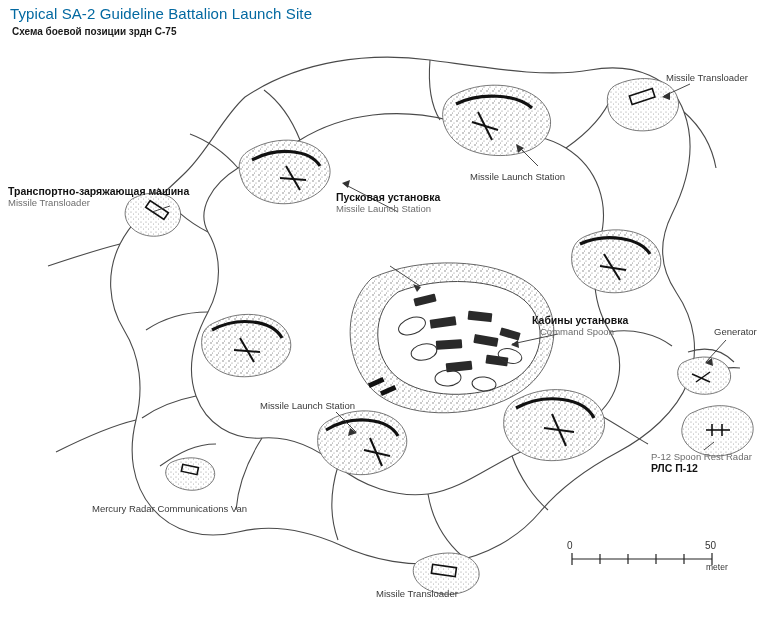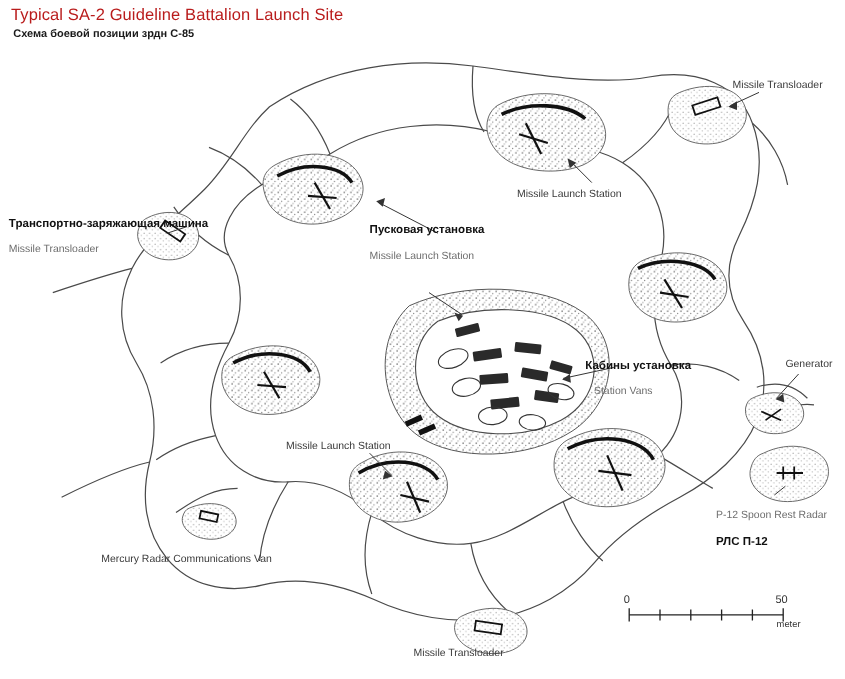--- a/index.html
+++ b/index.html
@@ -25,21 +25,21 @@
     width: 768px;
     height: 617px;
   }
   .lbl {
     position: absolute;
     white-space: nowrap;
     line-height: 1.12;
   }
   .title-en {
     font-size: 15px;
-    color: #b91c1c;
+    color: #0369a1;
     letter-spacing: 0.1px;
   }
   .title-ru {
     font-size: 10px;
     font-weight: bold;
     color: #1a1a1a;
   }
   .ru-bold {
     font-size: 10.5px;
     font-weight: bold;
@@ -54,21 +54,21 @@
     color: #3a3a3a;
   }
   .scale-num {
     font-size: 10px;
     color: #333333;
   }
   .scale-unit {
     font-size: 8.5px;
     color: #333333;
   }
-  .stack > div { display: block; margin-top: 12px; }
+  .stack > div { display: block; }
 </style>
 </head>
 <body>
 
 <div id="page">
 
   <svg id="diagram-svg" viewBox="0 0 768 617">
     <defs>
       <pattern id="stipple" width="6" height="6" patternUnits="userSpaceOnUse">
         <rect width="6" height="6" fill="#ffffff"></rect>
@@ -263,40 +263,40 @@
       <line x1="572" y1="553" x2="572" y2="565"></line>
       <line x1="600" y1="554" x2="600" y2="564"></line>
       <line x1="628" y1="554" x2="628" y2="564"></line>
       <line x1="656" y1="554" x2="656" y2="564"></line>
       <line x1="684" y1="554" x2="684" y2="564"></line>
       <line x1="712" y1="553" x2="712" y2="565"></line>
     </g>
   </svg>
 
   <div class="lbl title-en" style="left:10px; top:6px;">Typical SA-2 Guideline Battalion Launch Site</div>
-  <div class="lbl title-ru" style="left:12px; top:26px;">Схема боевой позиции зрдн С-85</div>
+  <div class="lbl title-ru" style="left:12px; top:26px;">Схема боевой позиции зрдн С-75</div>
 
   <div class="lbl en-dark" style="left:666px; top:73px;">Missile Transloader</div>
 
   <div class="lbl en-dark" style="left:470px; top:172px;">Missile Launch Station</div>
 
   <div class="lbl stack" style="left:8px; top:186px;">
     <div class="ru-bold">Транспортно-заряжающая машина</div>
     <div class="en-gray">Missile Transloader</div>
   </div>
 
   <div class="lbl stack" style="left:336px; top:192px;">
     <div class="ru-bold">Пусковая установка</div>
     <div class="en-gray">Missile Launch Station</div>
   </div>
 
 
   <div class="lbl stack" style="left:532px; top:315px;">
     <div class="ru-bold">Кабины установка</div>
-    <div class="en-gray" style="margin-left:8px;">Station Vans</div>
+    <div class="en-gray" style="margin-left:8px;">Command Spoon</div>
   </div>
 
   <div class="lbl en-dark" style="left:714px; top:327px;">Generator</div>
 
   <div class="lbl en-dark" style="left:260px; top:401px;">Missile Launch Station</div>
 
   <div class="lbl stack" style="left:651px; top:452px;">
     <div class="en-gray">P-12 Spoon Rest Radar</div>
     <div class="ru-bold">РЛС П-12</div>
   </div>

